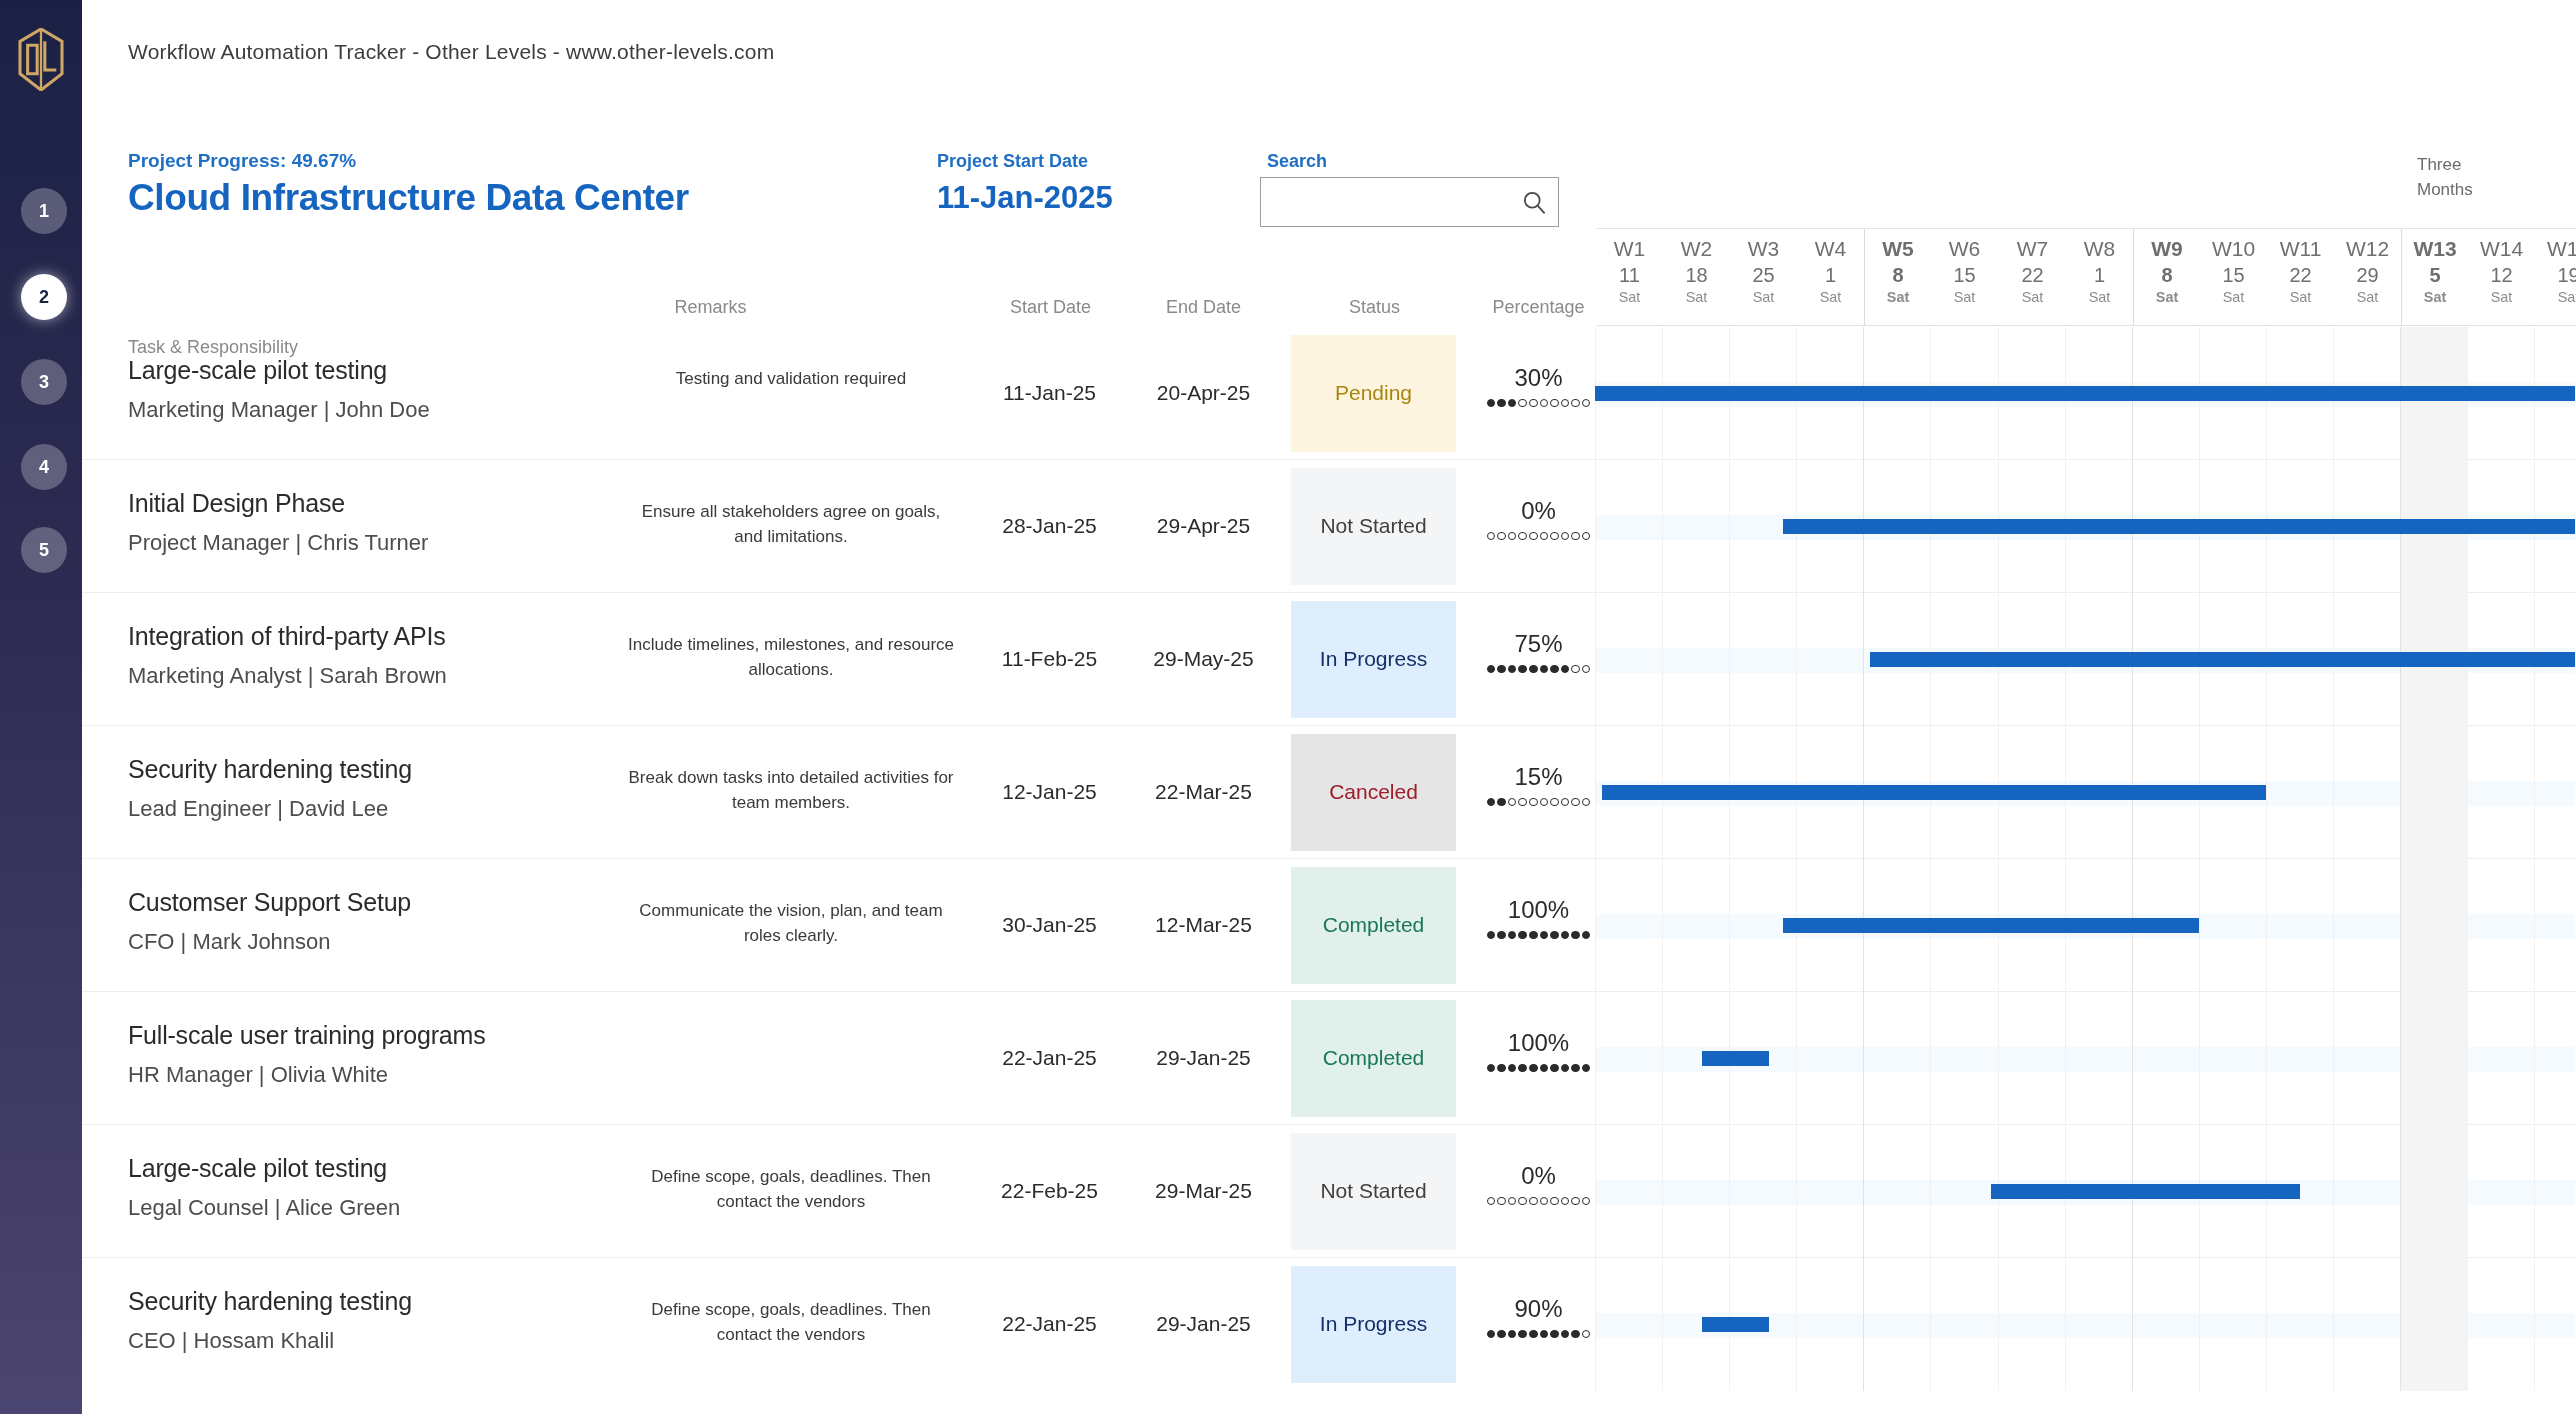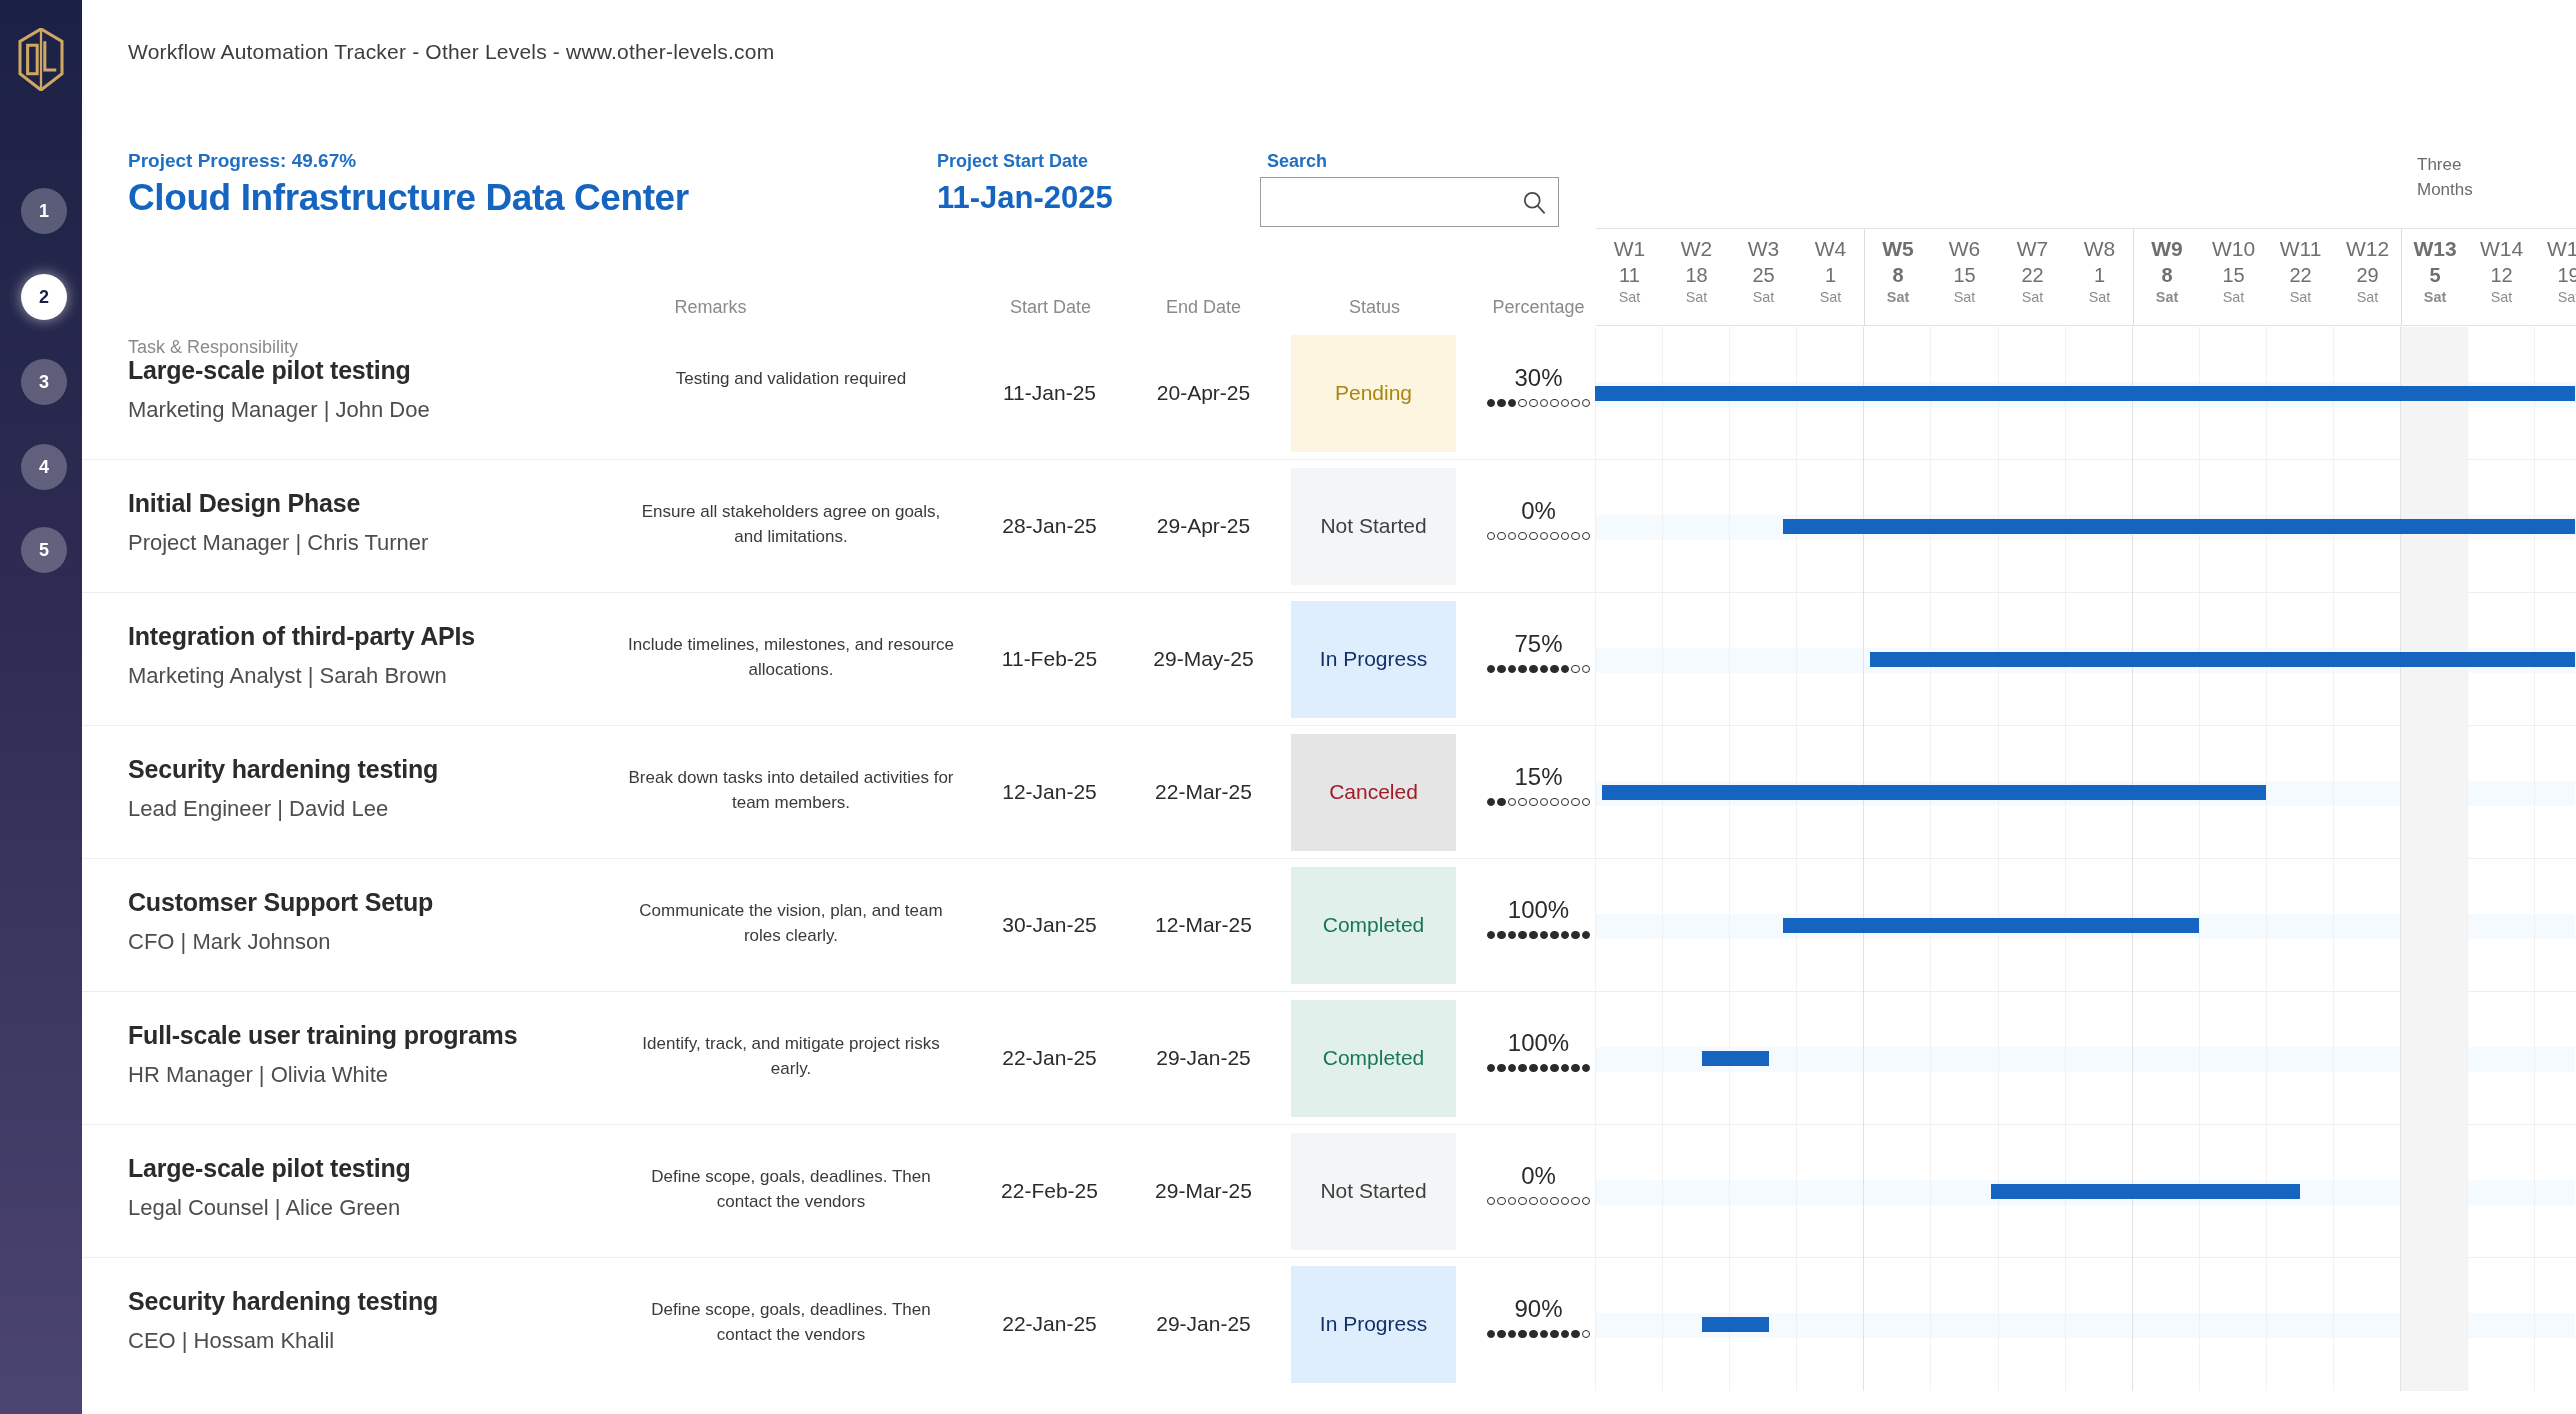--- a/index.html
+++ b/index.html
@@ -123,21 +123,21 @@
   .wk-head .dy { font-size: 20px; color: #6f6f6f; line-height: 1.3; }
   .wk-head .dw { font-size: 14.4px; color: #8c8c8c; line-height: 1.25; }
 
   
   #rows { position: absolute; left: 82px; top: 327px; width: 2494px; }
   .row { position: relative; height: 133px; border-bottom: 1px solid #eeeeee; }
   .row:last-child { border-bottom: 0; }
 
   .r-task {
     position: absolute; left: 46px; top: 29px;
-    font-size: 25px; font-weight: bold; color: #2b2b2b;
+    font-size: 25px; font-weight: normal; color: #2b2b2b;
     letter-spacing: -0.2px; white-space: nowrap;
   }
   .r-owner {
     position: absolute; left: 46px; top: 70px;
     font-size: 22px; color: #4d4d4d; white-space: nowrap;
   }
   .r-remark {
     position: absolute; left: 546px; top: 40px;
     width: 326px; text-align: center;
     font-size: 17px; color: #3a3a3a; line-height: 1.45;
@@ -474,21 +474,20 @@
         <div class="g-cell" style="left:738px"></div>
         <div class="g-cell qsep today" style="left:805px"></div>
         <div class="g-cell" style="left:872px"></div>
         <div class="g-cell" style="left:939px"></div>
         <div class="g-bar" style="left:188px;width:416px;background:#1565C0"></div>
       </div>
     </div>
     <div class="row">
       <div class="r-task">Full-scale user training programs</div>
       <div class="r-owner">HR Manager | Olivia White</div>
-      <div class="r-remark">Identify, track, and mitigate project risks early.</div>
       <div class="r-start">22-Jan-25</div>
       <div class="r-end">29-Jan-25</div>
       <div class="r-status" style="background:#e2f0ec;color:#18775a">Completed</div>
       <div class="r-pct-wrap">
         <div class="r-pct">100%</div>
         <div class="r-dots"><span class="dot on"></span><span class="dot on"></span><span class="dot on"></span><span class="dot on"></span><span class="dot on"></span><span class="dot on"></span><span class="dot on"></span><span class="dot on"></span><span class="dot on"></span><span class="dot on"></span></div>
       </div>
       <div class="r-gantt">
         <div class="g-band"></div>
         <div class="g-cell" style="left:0px"></div>

